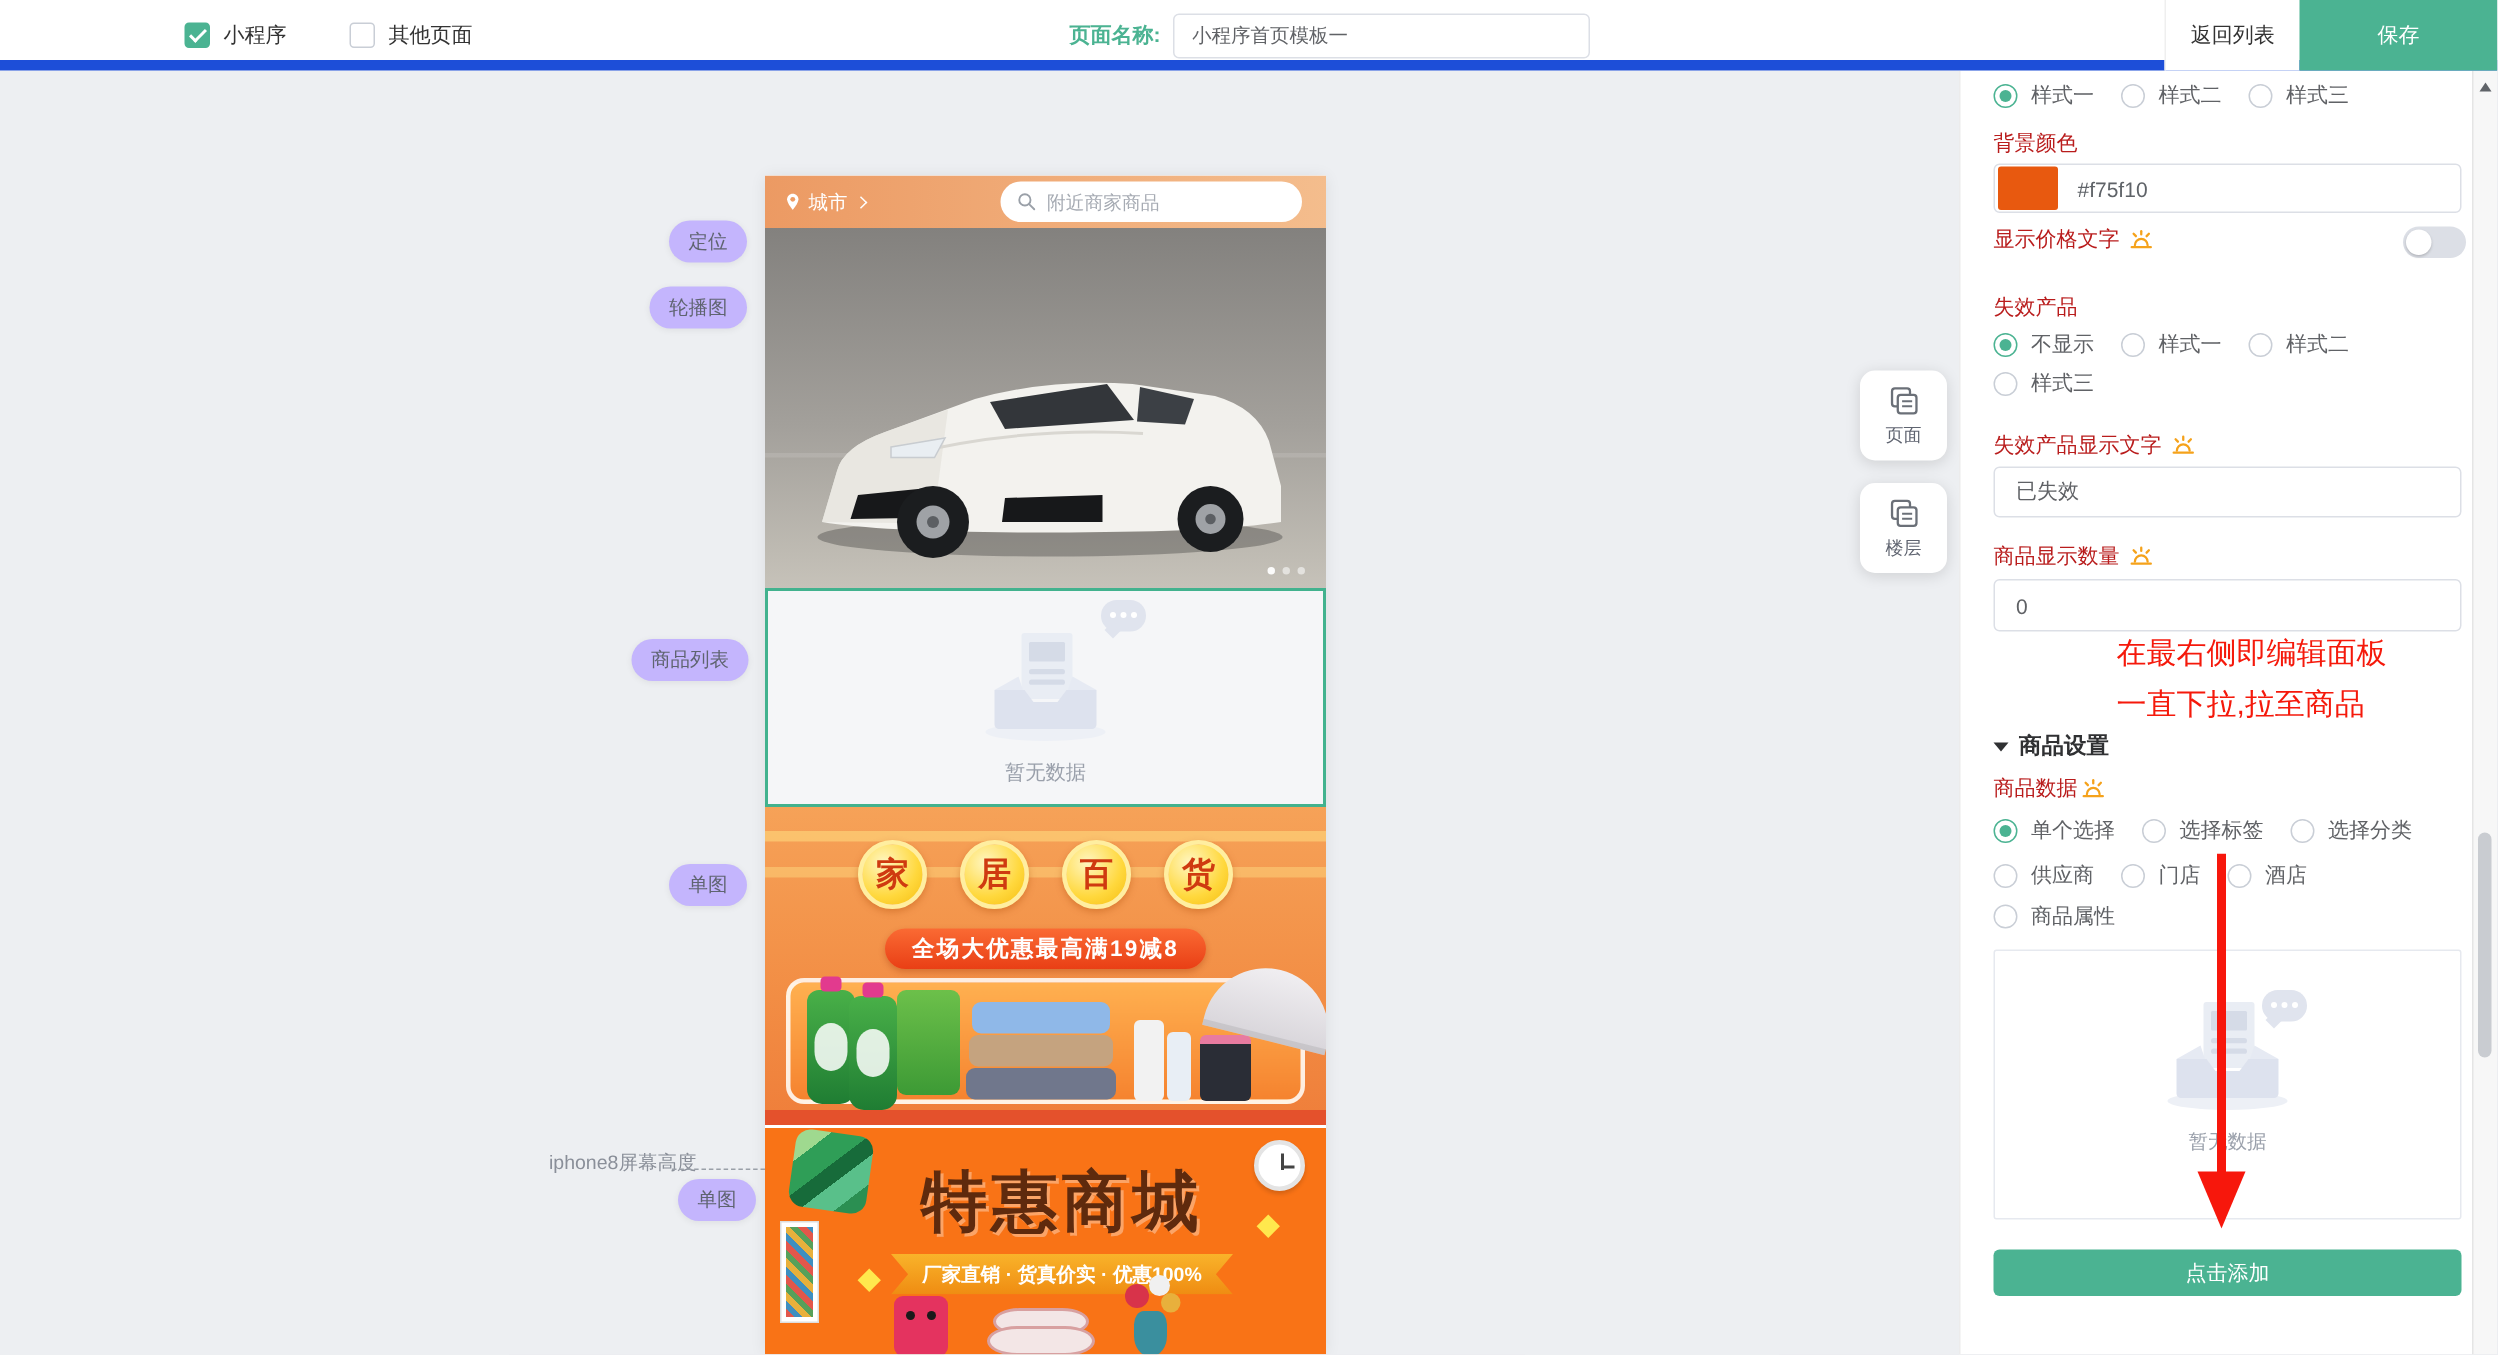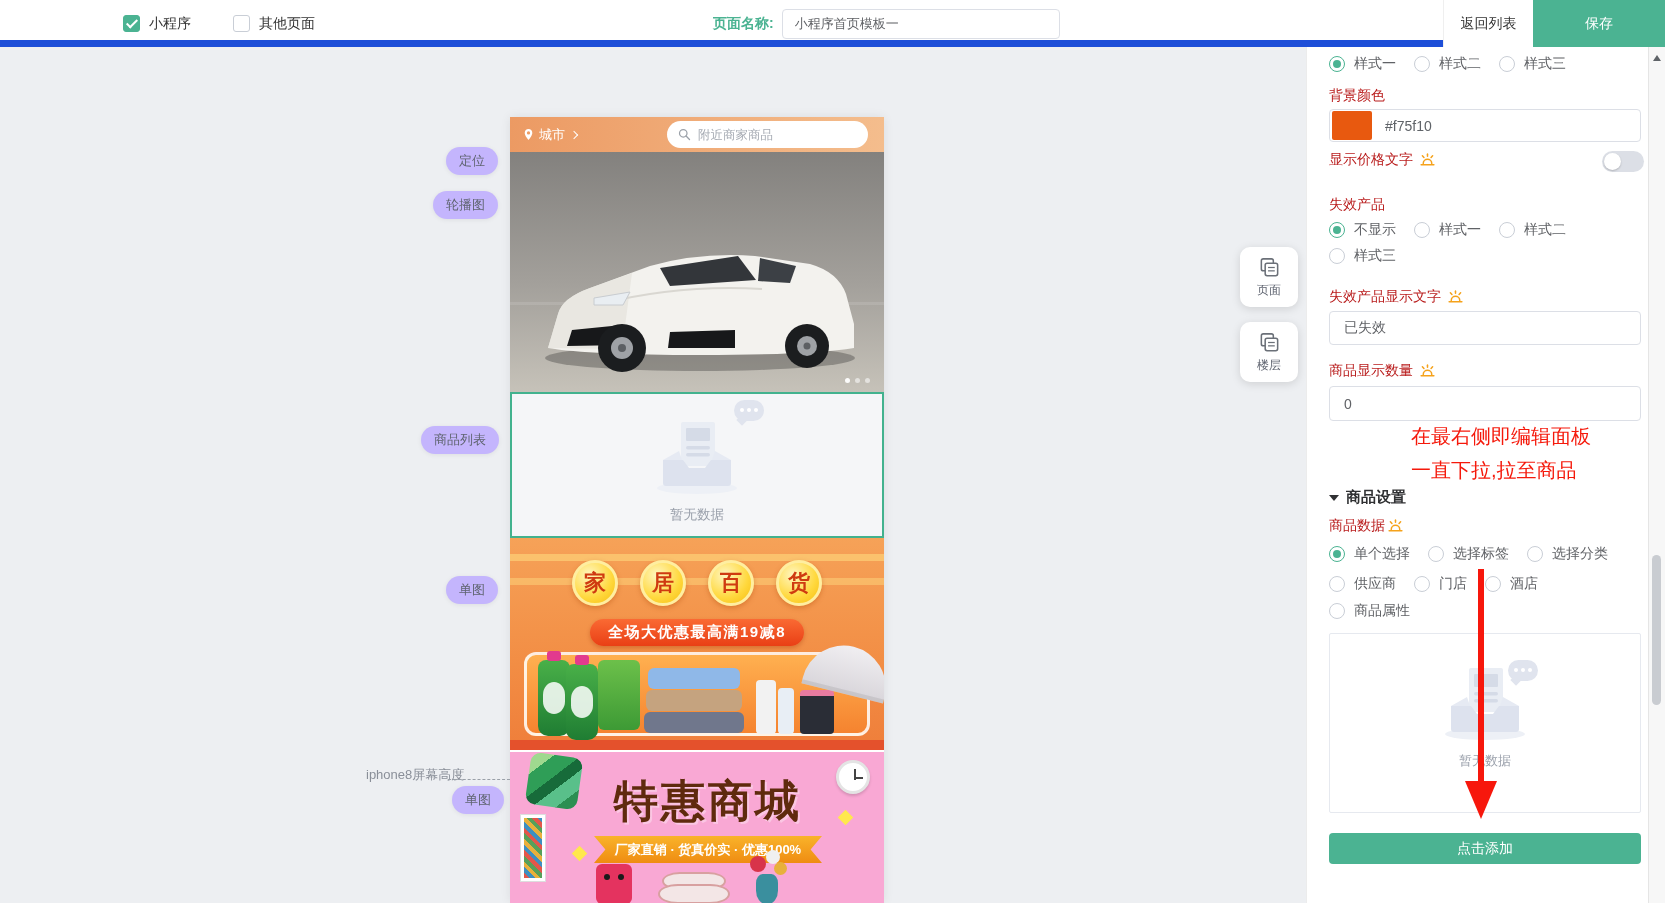--- a/index.html
+++ b/index.html
@@ -59,21 +59,21 @@
   .bottle::before { content:''; position:absolute; top:-9px; left:9px; width:14px; height:10px; background:#e23a8e; border-radius:3px; }
   .bottle::after { content:''; position:absolute; top:22px; left:5px; width:22px; height:32px; background:rgba(255,255,255,.85); border-radius:50% / 40%; }
   .bag { position:absolute; left:88px; top:122px; width:42px; height:70px; background:linear-gradient(180deg,#6cc04a,#3d9a35); border-radius:6px; }
   .towel { position:absolute; height:21px; border-radius:6px; }
   .tube { position:absolute; border-radius:4px; }
   .darkbox { position:absolute; left:290px; top:152px; width:34px; height:44px; background:#2a2d36; border-radius:4px; border-top:6px solid #e87ba0; }
   .umbrella { position:absolute; left:296px; top:108px; width:84px; height:48px; background:linear-gradient(180deg,#f0eef1,#d8d5da); border-radius:84px 84px 0 0; transform:rotate(14deg); box-shadow:inset 0 -4px 0 rgba(0,0,0,.08); }
   .promo1-strip { position:absolute; left:0; bottom:0; width:100%; height:10px; background:#e4512c; }
 
   
-  .promo2 { position:relative; height:151px; background:#f9a8d4; margin-top:2px; overflow:hidden; }
+  .promo2 { position:relative; height:151px; background:#f97316; margin-top:2px; overflow:hidden; }
   .pillow { position:absolute; left:18px; top:3px; width:52px; height:52px; border-radius:10px; transform:rotate(8deg); background:linear-gradient(135deg,#9fd98f 0 22%,#2f9e57 22% 45%,#176b3a 45% 60%,#59c08a 60% 80%,#2b8f52 80%); }
   .promo2-title { position:absolute; left:104px; top:20px; font-size:44px; font-weight:900; color:#5f2a0d; letter-spacing:3px; text-shadow:2px 2px 0 rgba(255,255,255,.35); white-space:nowrap; }
   .clock { position:absolute; right:14px; top:8px; width:34px; height:34px; background:#fff; border:3px solid #e4e4e4; border-radius:50%; box-shadow:0 2px 3px rgba(0,0,0,.15); }
   .clock::before { content:''; position:absolute; left:15px; top:6px; width:2px; height:11px; background:#444; }
   .clock::after { content:''; position:absolute; left:15px; top:14px; width:9px; height:2px; background:#444; }
   .ribbon { position:absolute; left:84px; top:84px; width:228px; height:27px; background:linear-gradient(180deg,#f9b32a,#ef8c12); clip-path:polygon(0 0,100% 0,95% 50%,100% 100%,0 100%,5% 50%); color:#fff; font-size:13px; font-weight:bold; display:flex; align-items:center; justify-content:center; white-space:nowrap; }
   .frame { position:absolute; left:10px; top:62px; width:26px; height:68px; background:#fff; border:1px solid #ddd; padding:3px; }
   .frame i { display:block; width:100%; height:100%; background:repeating-linear-gradient(45deg,#e2574b 0 4px,#3f8fc0 4px 8px,#e8b03c 8px 12px,#57a05a 12px 16px); }
   .robot { position:absolute; left:86px; top:112px; width:36px; height:40px; background:#e4335f; border-radius:6px; }
   .robot::before { content:''; position:absolute; left:8px; top:10px; width:6px; height:6px; border-radius:50%; background:#1a1a1a; box-shadow:14px 0 0 #1a1a1a; }

